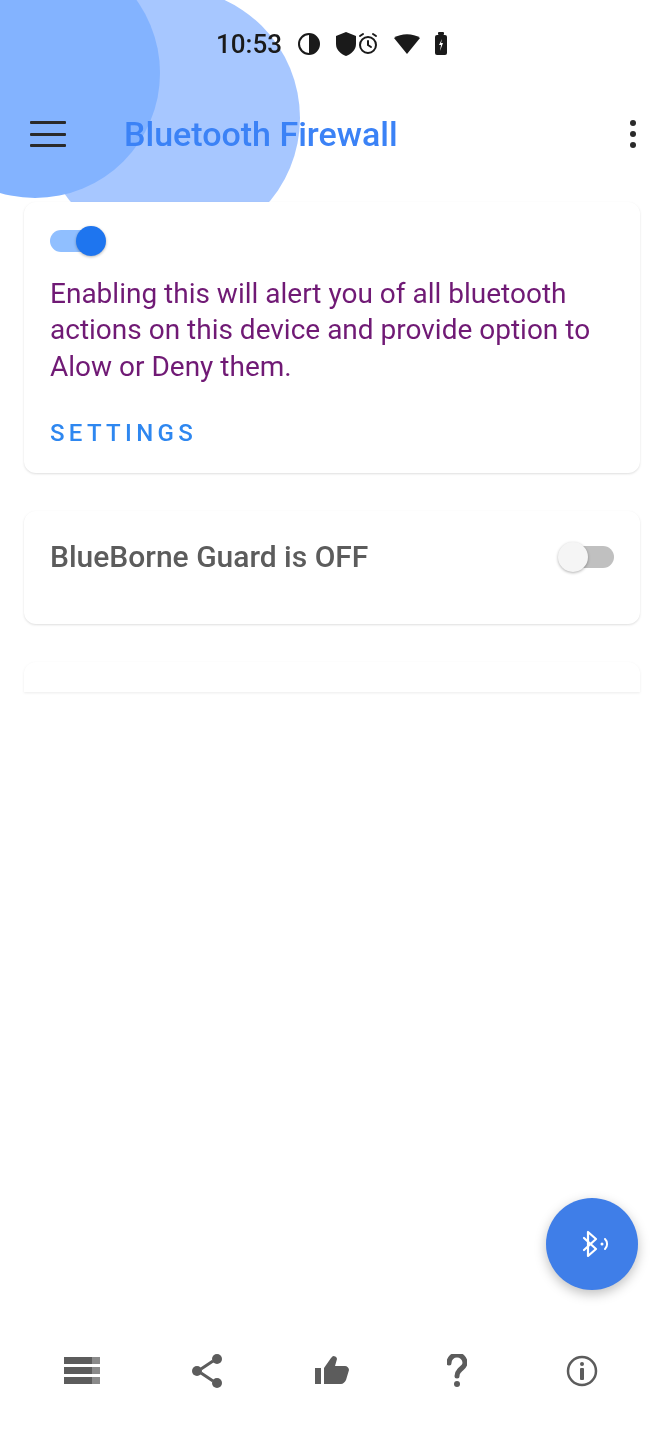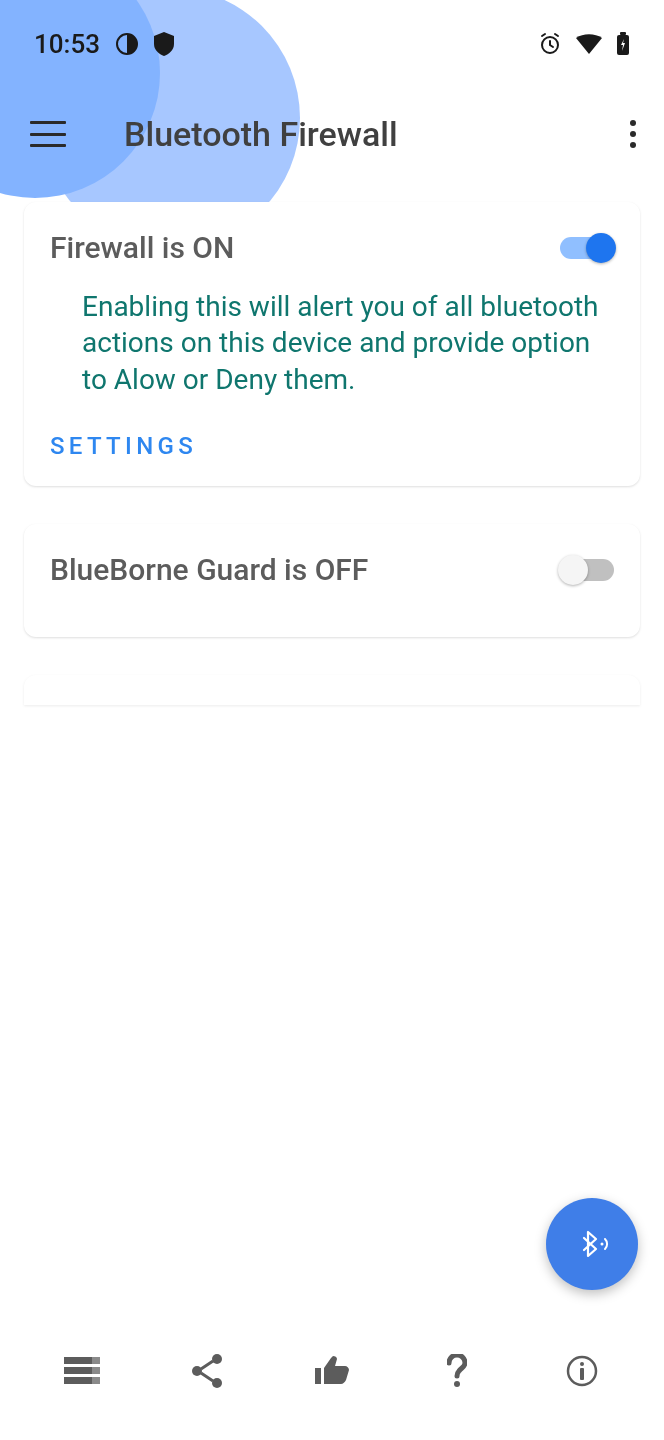--- a/index.html
+++ b/index.html
@@ -10,21 +10,21 @@
       background: #ffffff;
       font-family: -apple-system, BlinkMacSystemFont, 'Segoe UI', Roboto, sans-serif;
       position: relative;
       overflow: hidden;
     }
     
     .status-bar {
       height: 88px;
       display: flex;
       align-items: center;
-      justify-content: space-between;
+      justify-content: center;
       padding: 0 34px;
       position: relative;
       z-index: 3;
     }
     
     .status-left {
       display: flex;
       align-items: center;
       gap: 16px;
       font-size: 26px;
@@ -90,21 +90,21 @@
       display: block;
       height: 3px;
       background: #2a2a2a;
       border-radius: 1px;
     }
     
     .app-title {
       margin-left: 56px;
       font-size: 34px;
       font-weight: 500;
-      color: #404040;
+      color: #3b82f6;
     }
     
     .overflow {
       margin-left: auto;
       display: flex;
       flex-direction: column;
       gap: 5px;
       padding: 8px;
       cursor: pointer;
     }
@@ -175,23 +175,22 @@
     }
     
     .switch.on .switch-thumb {
       background: #1e75ef;
       left: 26px;
     }
     
     .card-desc {
       font-size: 28px;
       line-height: 1.3;
-      color: #0f766e;
+      color: #701a75;
       margin-bottom: 34px;
-      margin-left: 32px;
     }
     
     .card-action {
       font-size: 24px;
       font-weight: 500;
       letter-spacing: 0.18em;
       color: #2e87f0;
       cursor: pointer;
       margin-top: 7px;
     }
@@ -302,21 +301,20 @@
     <span></span>
       <span></span>
       <span></span>
   </div>
 </div>
 
 <div class="content">
 
   <div class="card">
     <div class="card-header">
-      <div class="card-title">Firewall is ON</div>
       <div class="switch on">
         <div class="switch-track"></div>
         <div class="switch-thumb"></div>
       </div>
     </div>
     <div class="card-desc">Enabling this will alert you of all bluetooth actions on this device and provide option to Alow or Deny them.</div>
     <div class="card-action">SETTINGS</div>
   </div>
 
   <div class="card">

